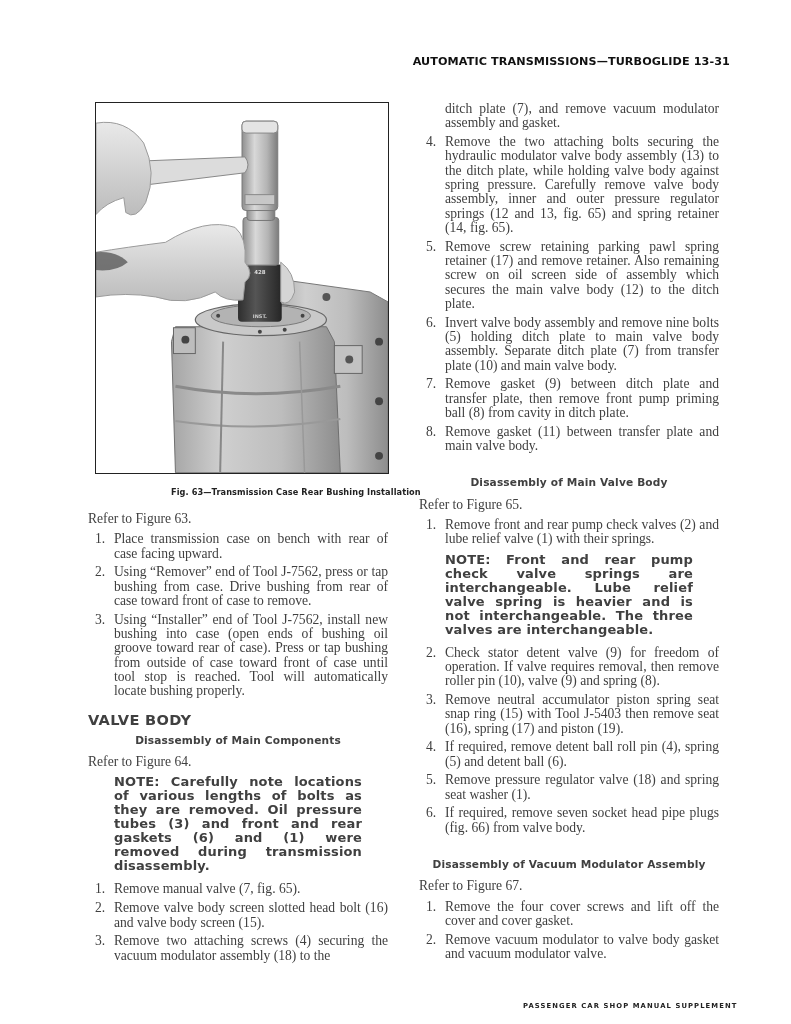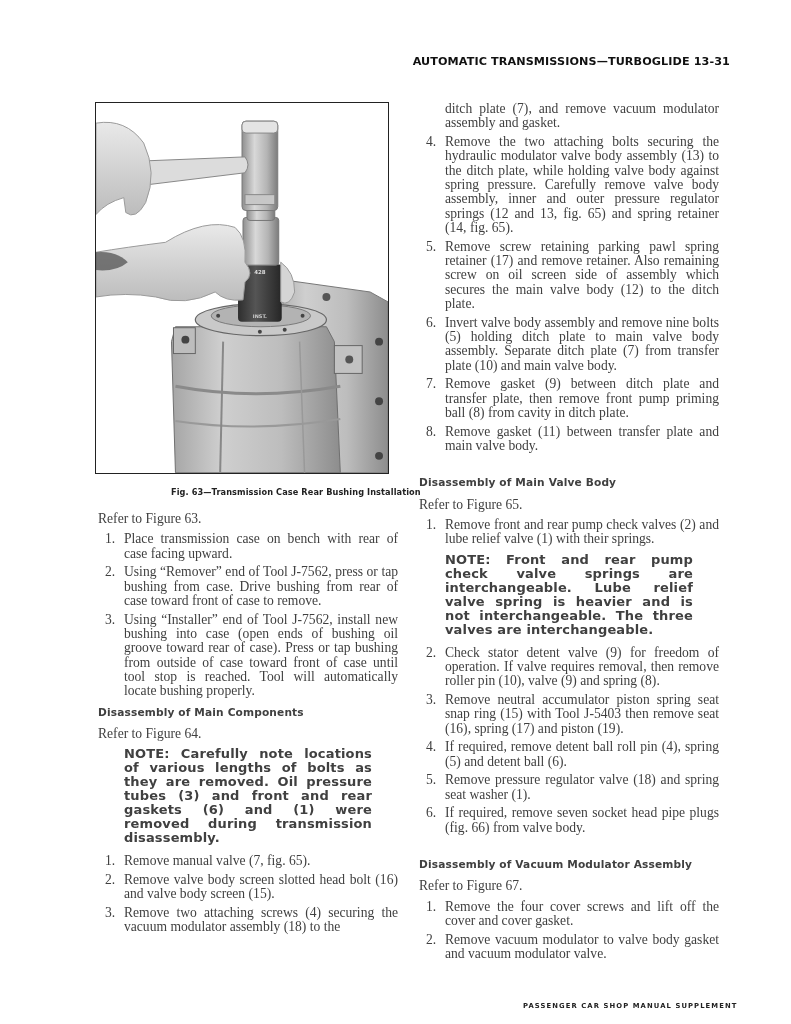--- a/index.html
+++ b/index.html
@@ -5,33 +5,33 @@
   html, body { margin: 0; padding: 0; background: #ffffff; }
   body { width: 791px; height: 1024px; position: relative; overflow: hidden; color: #1c1c1c; }
 
   #header { position: absolute; top: 55px; right: 61px; font-family: "DejaVu Sans", sans-serif; font-weight: bold; font-size: 11.2px; letter-spacing: 0.1px; color: #111; }
 
   #figure { position: absolute; left: 95px; top: 102px; width: 294px; height: 372px; border: 1.5px solid #222; box-sizing: border-box; background: #fff; overflow: hidden; }
   #figure svg { width: 100%; height: 100%; display: block; }
   #fig-caption { position: absolute; left: 123px; top: 487px; font-family: "DejaVu Sans", sans-serif; font-weight: bold; font-size: 8.2px; color: #222; letter-spacing: 0.1px; padding-left: 48px; }
 
   .col { position: absolute; font-family: "Liberation Serif", "DejaVu Serif", serif; font-size: 13.6px; line-height: 14.3px; color: #404040; }
-  #col-left { left: 98px; top: 512px; width: 300px; }
+  #col-left { left: 88px; top: 512px; width: 300px; }
   #col-right { left: 419px; top: 102px; width: 300px; }
 
   .p { margin: 0 0 6px 0; text-align: justify; }
   ol.steps { list-style: none; padding: 0; margin: 0; }
   ol.steps li { position: relative; padding-left: 26px; margin-bottom: 4.5px; text-align: justify; }
   ol.steps li .num { position: absolute; left: 7px; top: 0; }
   .cont { padding-left: 26px; text-align: justify; margin-bottom: 4.5px; }
 
   .note { font-family: "DejaVu Sans", "Liberation Sans", sans-serif; font-weight: bold; font-size: 13px; line-height: 14px; padding-left: 26px; padding-right: 26px; margin: 6px 0 9px 0; text-align: justify; letter-spacing: 0.15px; }
 
   .h1 { font-family: "DejaVu Sans", "Liberation Sans", sans-serif; font-weight: bold; font-size: 14.6px; margin: 14px 0 6px 0; letter-spacing: 0.3px; }
-  .h2 { font-family: "DejaVu Sans", "Liberation Sans", sans-serif; font-weight: bold; font-size: 10.6px; margin: 6px 0 8px 0; letter-spacing: 0.15px; }
+  .h2 { font-family: "DejaVu Sans", "Liberation Sans", sans-serif; font-weight: bold; font-size: 10.6px; margin: 6px 0 8px 0; letter-spacing: 0.15px; text-align: center; }
   .h2.gap { margin-top: 22px; }
 
   #footer { position: absolute; left: 523px; top: 1002px; font-family: "DejaVu Sans", sans-serif; font-weight: bold; font-size: 6.8px; letter-spacing: 1.1px; color: #222; }
 </style>
 </head>
 <body>
 
 <div id="header">AUTOMATIC TRANSMISSIONS—TURBOGLIDE 13-31</div>
 
 <div id="figure">
@@ -108,20 +108,21 @@
 
 <div id="fig-caption">Fig. 63—Transmission Case Rear Bushing Installation</div>
 
 <div id="col-left" class="col">
   <p class="p">Refer to Figure 63.</p>
   <ol class="steps">
     <li><span class="num">1.</span><span>Place transmission case on bench with rear of case facing upward.</span></li>
     <li><span class="num">2.</span><span>Using “Remover” end of Tool J-7562, press or tap bushing from case. Drive bushing from rear of case toward front of case to remove.</span></li>
     <li><span class="num">3.</span><span>Using “Installer” end of Tool J-7562, install new bushing into case (open ends of bushing oil groove toward rear of case). Press or tap bushing from outside of case toward front of case until tool stop is reached. Tool will automatically locate bushing properly.</span></li>
   </ol>
+  <div class="h1">VALVE BODY</div>
   <div class="h2">Disassembly of Main Components</div>
   <p class="p">Refer to Figure 64.</p>
   <div class="note">NOTE: Carefully note locations of various lengths of bolts as they are removed. Oil pressure tubes (3) and front and rear gaskets (6) and (1) were removed during transmission disassembly.</div>
   <ol class="steps">
     <li><span class="num">1.</span><span>Remove manual valve (7, fig. 65).</span></li>
     <li><span class="num">2.</span><span>Remove valve body screen slotted head bolt (16) and valve body screen (15).</span></li>
     <li><span class="num">3.</span><span>Remove two attaching screws (4) securing the vacuum modulator assembly (18) to the</span></li>
   </ol>
 </div>
 

